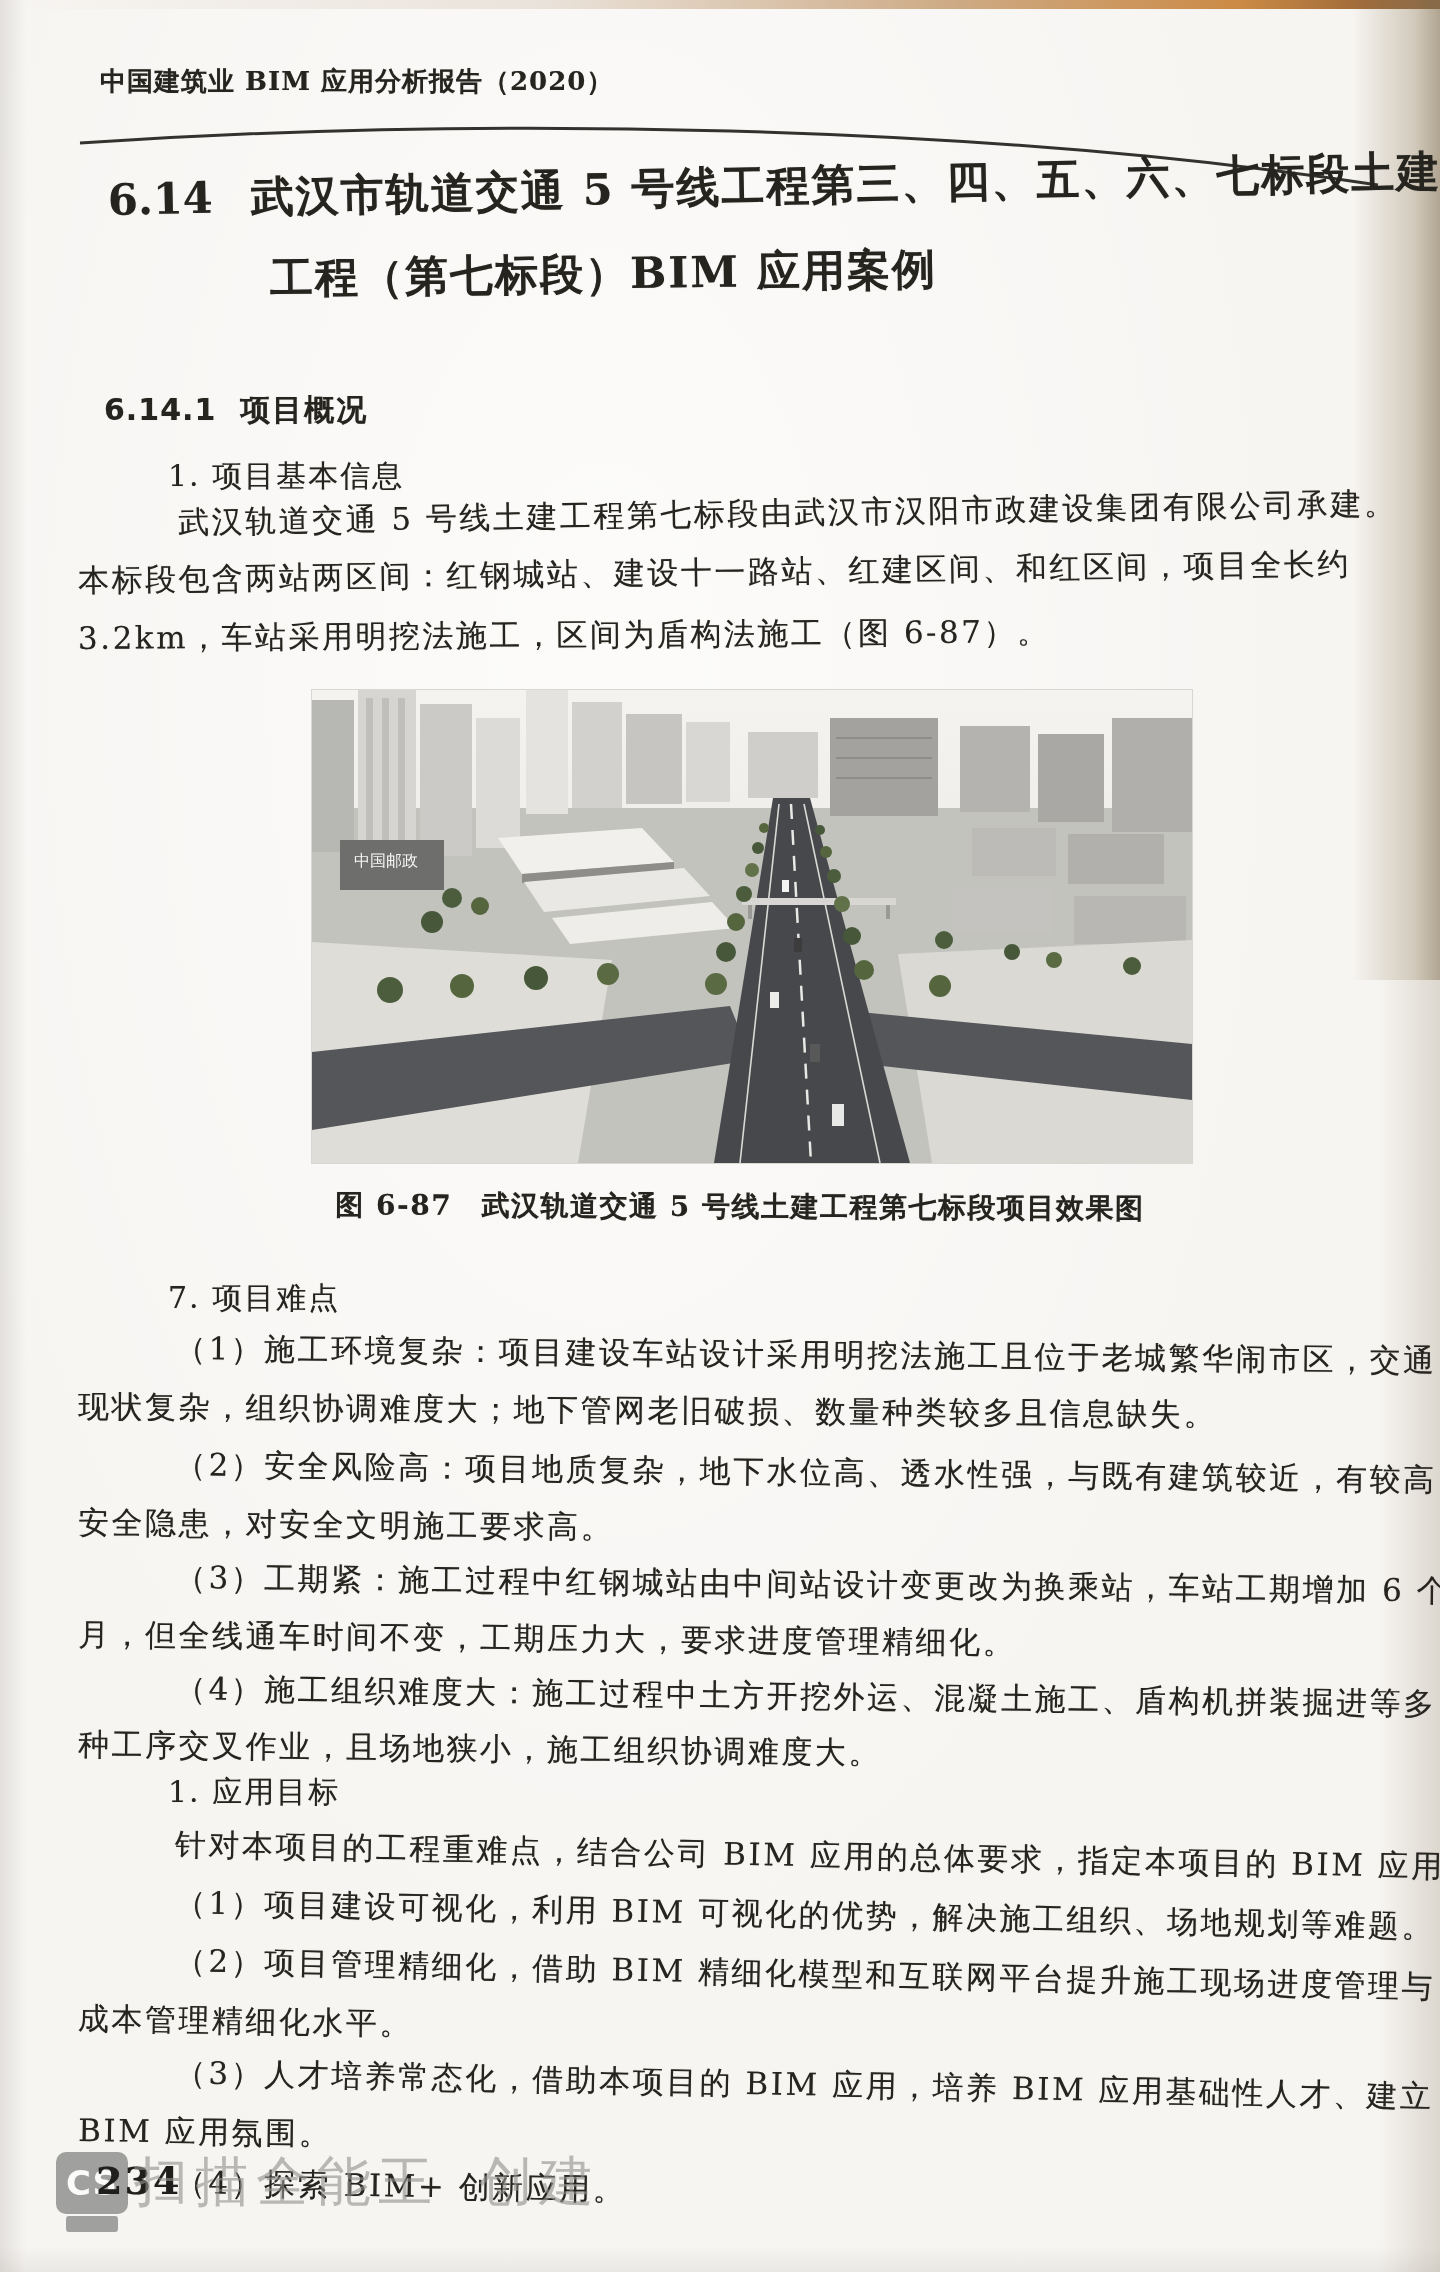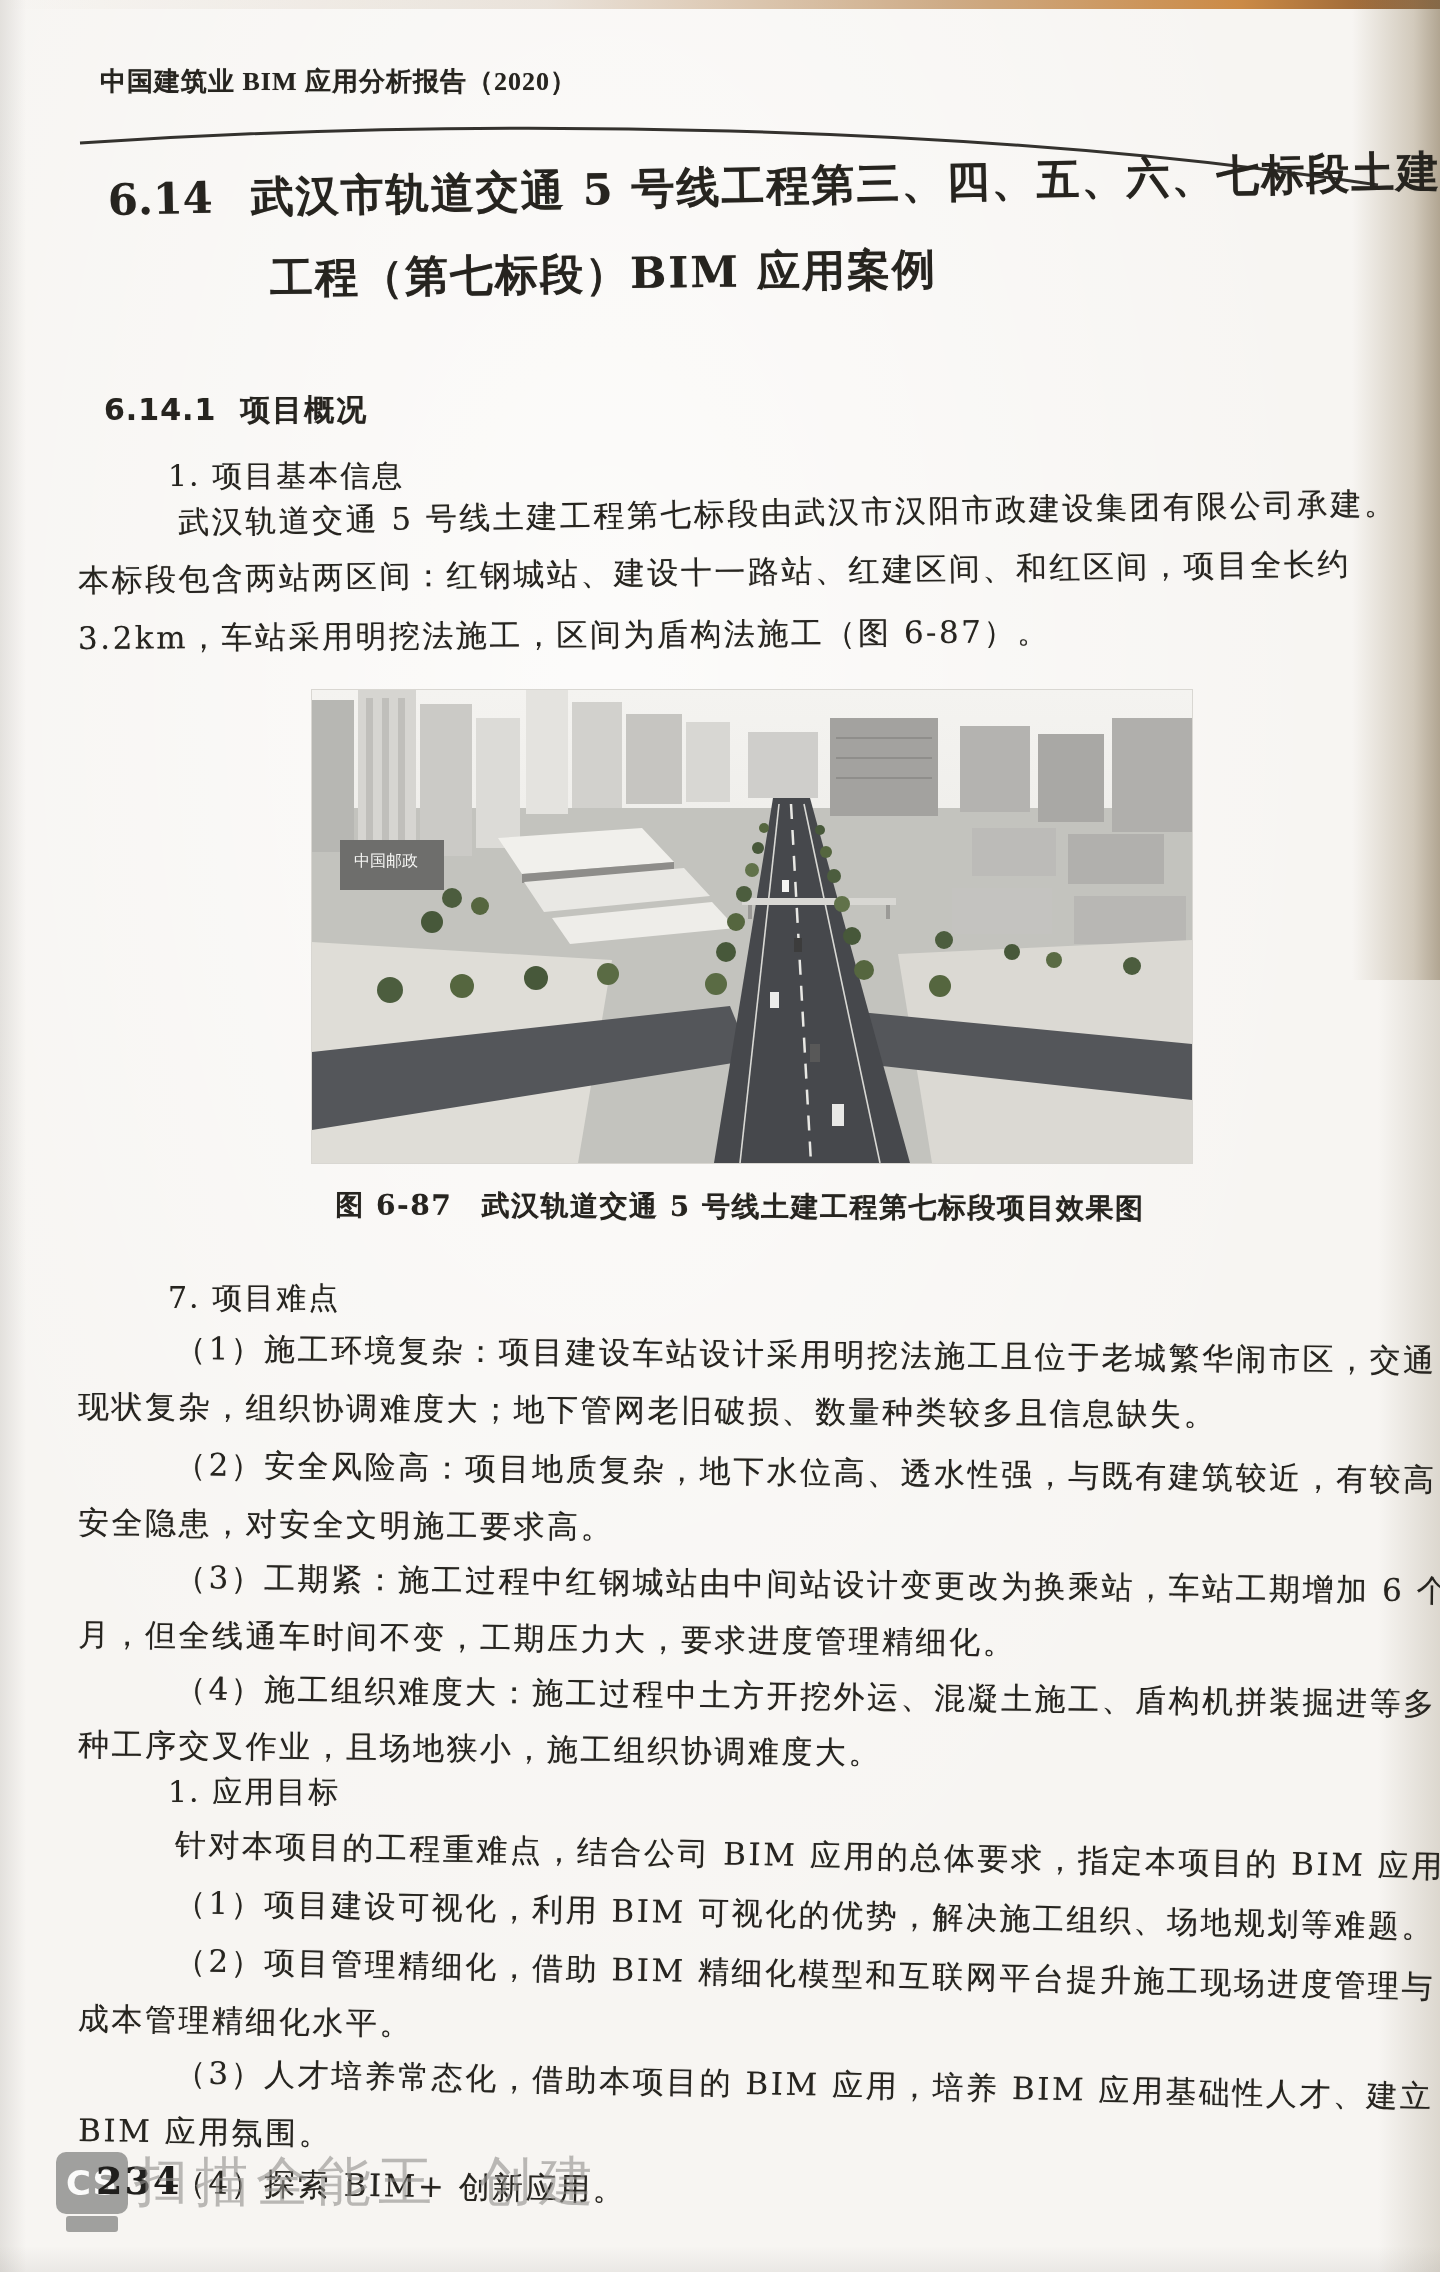--- a/index.html
+++ b/index.html
@@ -20,21 +20,21 @@
     background:linear-gradient(to right, rgba(168,158,138,0) 0%, rgba(168,158,138,.34) 100%);}
   .edge-t{left:0;top:0;width:1440px;height:9px;
     background:linear-gradient(to right, rgba(140,100,55,0) 0%, rgba(140,100,55,.15) 38%, rgba(170,108,42,.55) 66%, rgba(196,120,40,.85) 86%, rgba(120,70,28,.9) 100%);}
   .edge-l{left:0;top:0;width:26px;height:2272px;
     background:linear-gradient(to right, rgba(120,115,108,.16), rgba(120,115,108,0));}
   .edge-b{left:0;bottom:0;width:1440px;height:26px;
     background:linear-gradient(to top, rgba(120,115,108,.10), rgba(120,115,108,0));}
 
   
   .ink{color:#26241f;text-shadow:0 0 .7px rgba(50,48,44,.45);}
-  .hdr{left:100px;top:64px;font-size:26px;font-weight:bold;letter-spacing:1px;white-space:nowrap;font-family:Liberation Serif, serif;}
+  .hdr{left:100px;top:64px;font-size:26px;font-weight:bold;letter-spacing:1px;white-space:nowrap;}
   .title-line{white-space:nowrap;font-weight:bold;font-size:43px;letter-spacing:2px;transform-origin:0 50%;}
   .t1{left:108px;top:172px;transform:rotate(-1.25deg);}
   .t1 .num{display:inline-block;margin-right:38px;letter-spacing:0;}
   .t2{left:270px;top:250px;transform:rotate(-.8deg);}
   .h-hei{font-family:"DejaVu Sans","Liberation Sans",sans-serif;font-weight:bold;font-size:30px;letter-spacing:2px;white-space:nowrap;}
   .sub1{left:104px;top:390px;text-align:center;}
   .sub1 .num{margin-right:24px;letter-spacing:1px;}
   .h-song{font-size:30px;letter-spacing:2px;white-space:nowrap;}
   .bline{white-space:nowrap;font-size:31px;letter-spacing:2.5px;transform-origin:0 50%;}
   .caption{left:0;top:1188px;width:1480px;text-align:center;font-weight:bold;font-size:28px;letter-spacing:1.5px;white-space:nowrap;transform:rotate(.25deg);}

